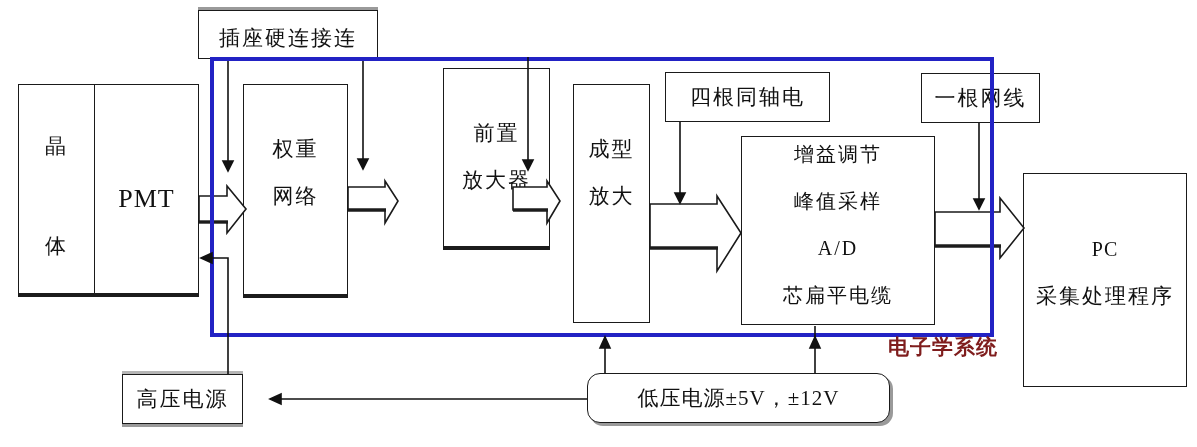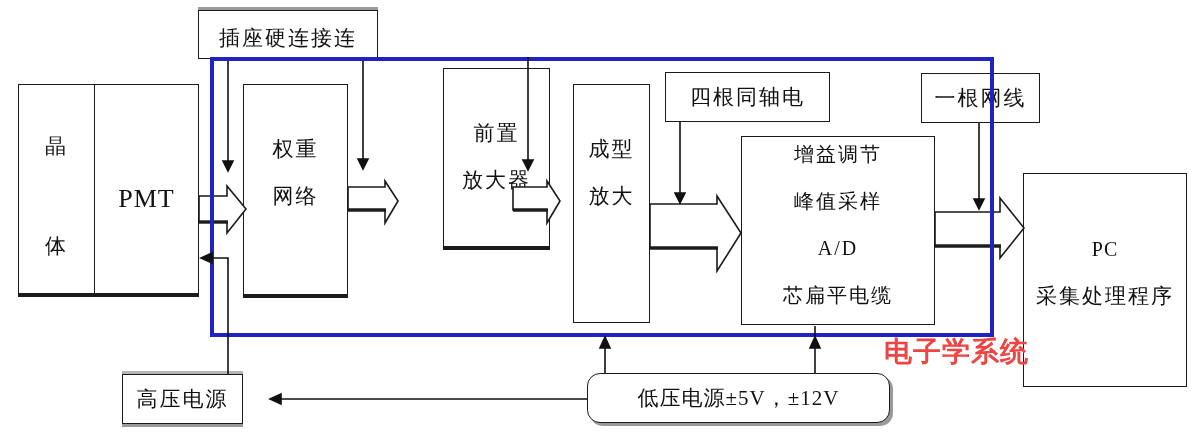--- a/index.html
+++ b/index.html
@@ -39,21 +39,21 @@
   
   .cable-label{position:absolute;background:#fff;border:1.7px solid #1a1a1a;box-sizing:border-box;
           display:flex;align-items:center;justify-content:center;font-size:21px;letter-spacing:2px;white-space:nowrap;}
   #label-socket{left:198px;top:10px;width:180px;height:49px;box-shadow:0 -3px 0 #9a9a9a;padding-top:6px;}
   #label-flat{left:407px;top:5px;width:227px;height:52px;padding-top:8px;}
   #label-coax{left:665px;top:72px;width:165px;height:50px;}
   #label-net{left:921px;top:73px;width:119px;height:50px;}
   
   #system-label{
     position:absolute;left:884px;top:333px;width:118px;text-align:center;
-    font-weight:bold;font-size:28px;letter-spacing:1px;color:#ef4444;
+    font-weight:bold;font-size:21px;letter-spacing:1px;color:#7f1d1d;
     font-family:"Liberation Sans","DejaVu Sans",sans-serif;white-space:nowrap;
   }
   svg.overlay{position:absolute;left:0;top:0;pointer-events:none;}
 </style>
 </head>
 <body>
 
 <div id="canvas">
 
   <div class="box thickbottom" id="box-crystal-pmt">

